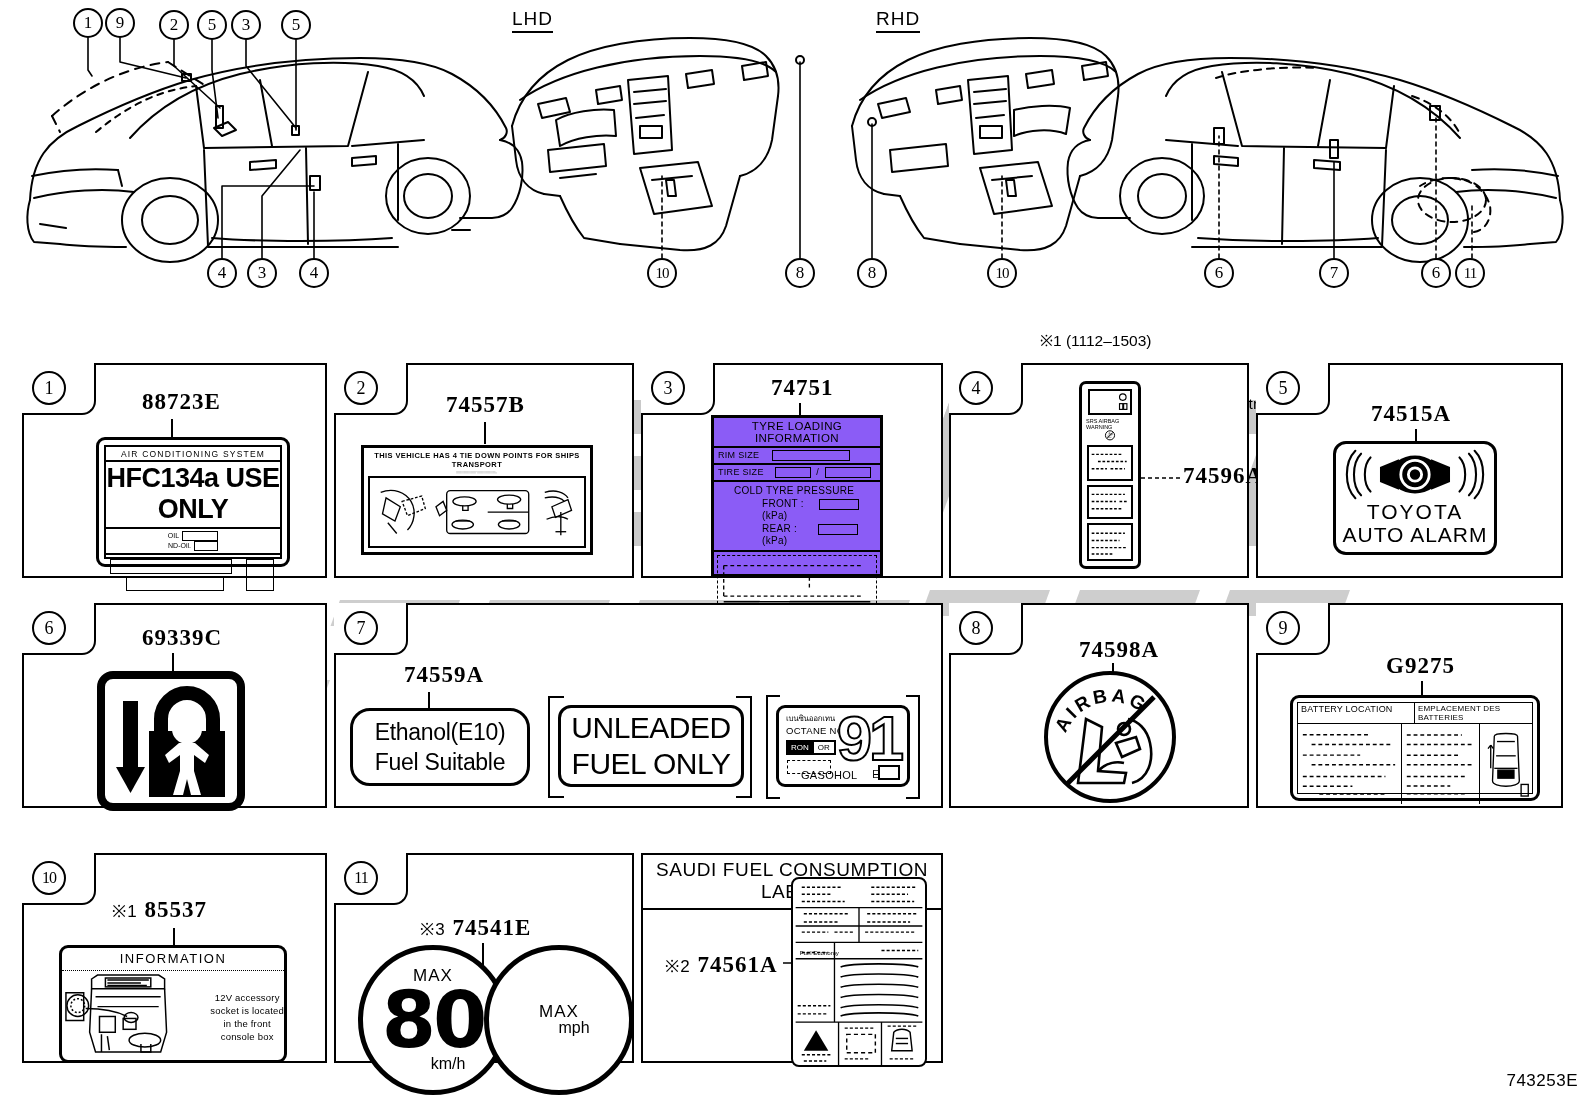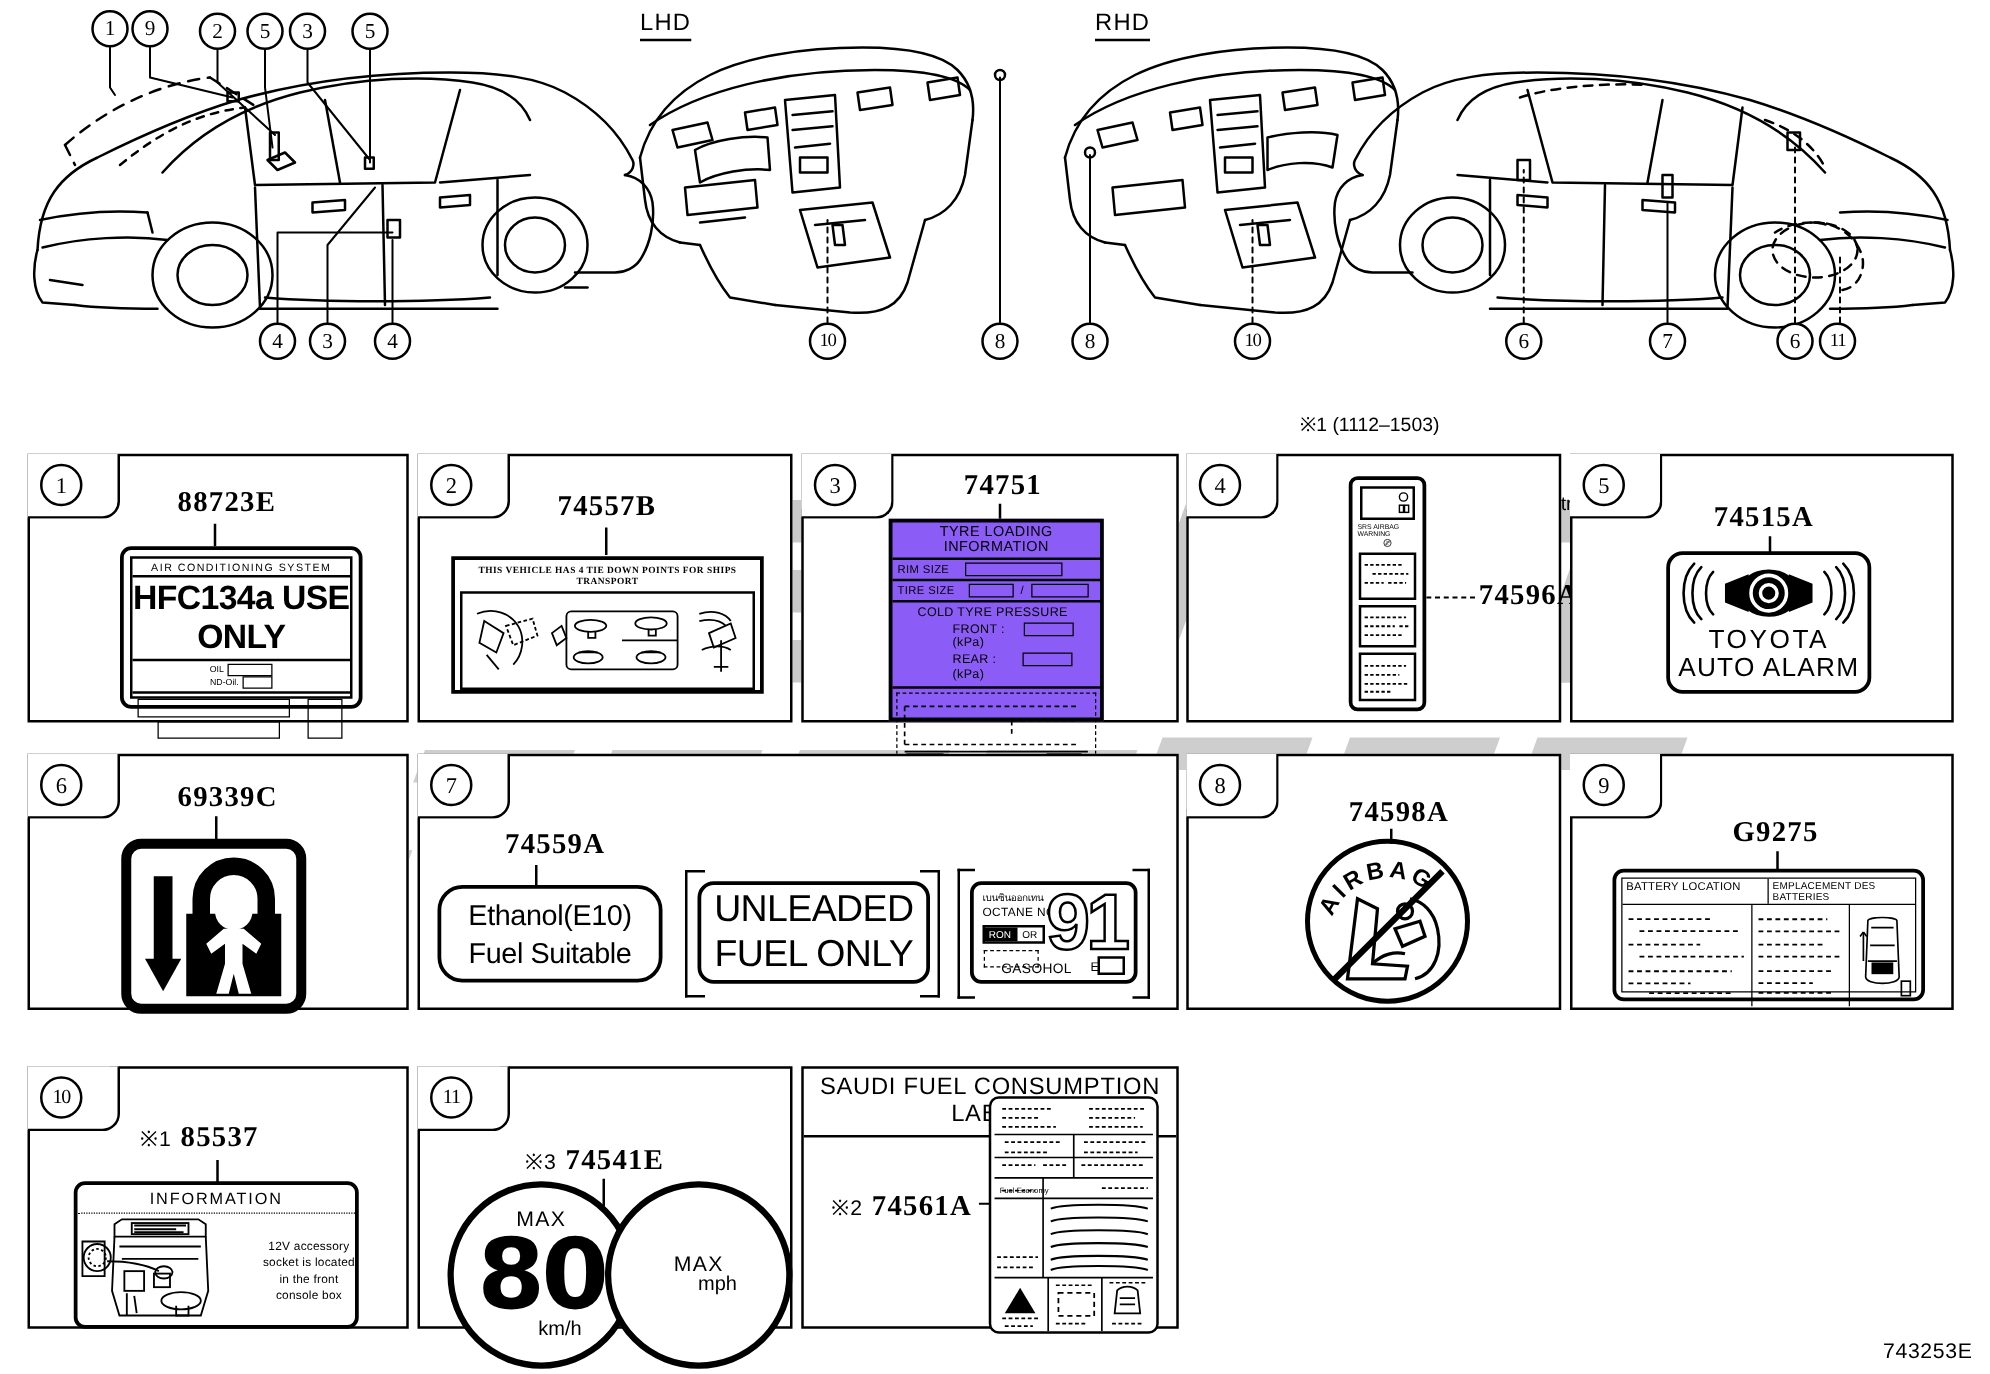--- a/index.html
+++ b/index.html
@@ -392,21 +392,21 @@
       </div>
     </div>
   </div>
 
   <div class="panel" style="left:334px;top:363px;width:300px;height:215px;">
     <div class="tab">
       <div class="num">2</div>
     </div>
     <div class="pnum" style="left:110px;top:27px;">74557B</div>
     <div class="tick" style="left:148px;top:57px;height:22px;"></div>
-    <div class="sticker td" style="left:25px;top:80px;width:250px;height:110px;font-family:Liberation Serif, serif;">
+    <div class="sticker td" style="left:25px;top:80px;width:232px;height:110px;">
       <div class="td-t">THIS VEHICLE HAS 4 TIE DOWN POINTS FOR SHIPS TRANSPORT</div>
       <svg class="td-d" viewBox="0 0 250 16">
         <g stroke="#000" stroke-width="1.6" stroke-dasharray="3,2">
           <path d="M6,4 H230"></path>
             <path d="M6,11 H120"></path>
             <path d="M126,11 H240"></path>
         </g>
       </svg>
       <div class="td-box">
         <svg viewBox="0 0 240 72" style="width:100%;height:100%;">

